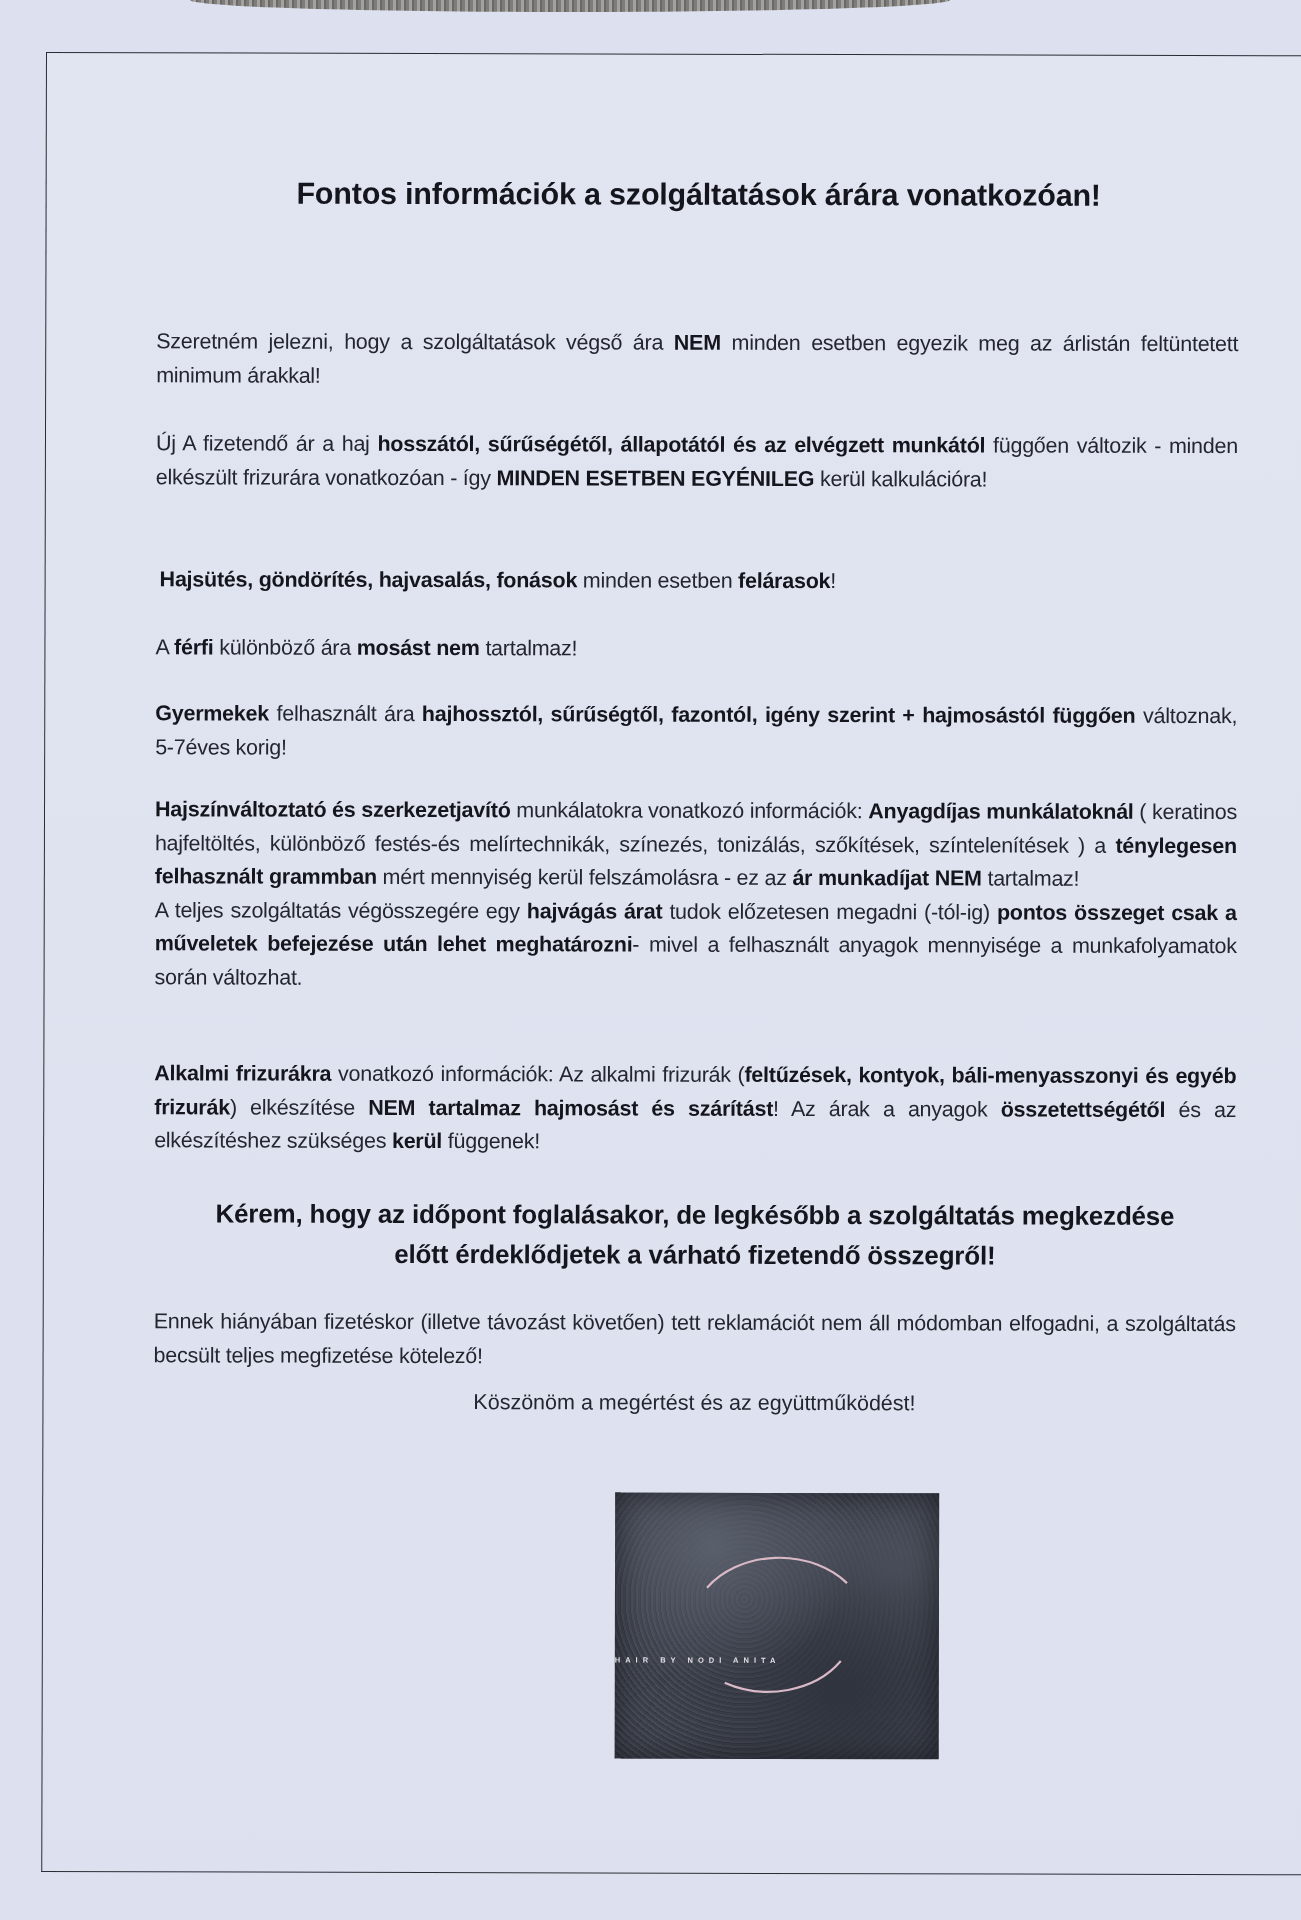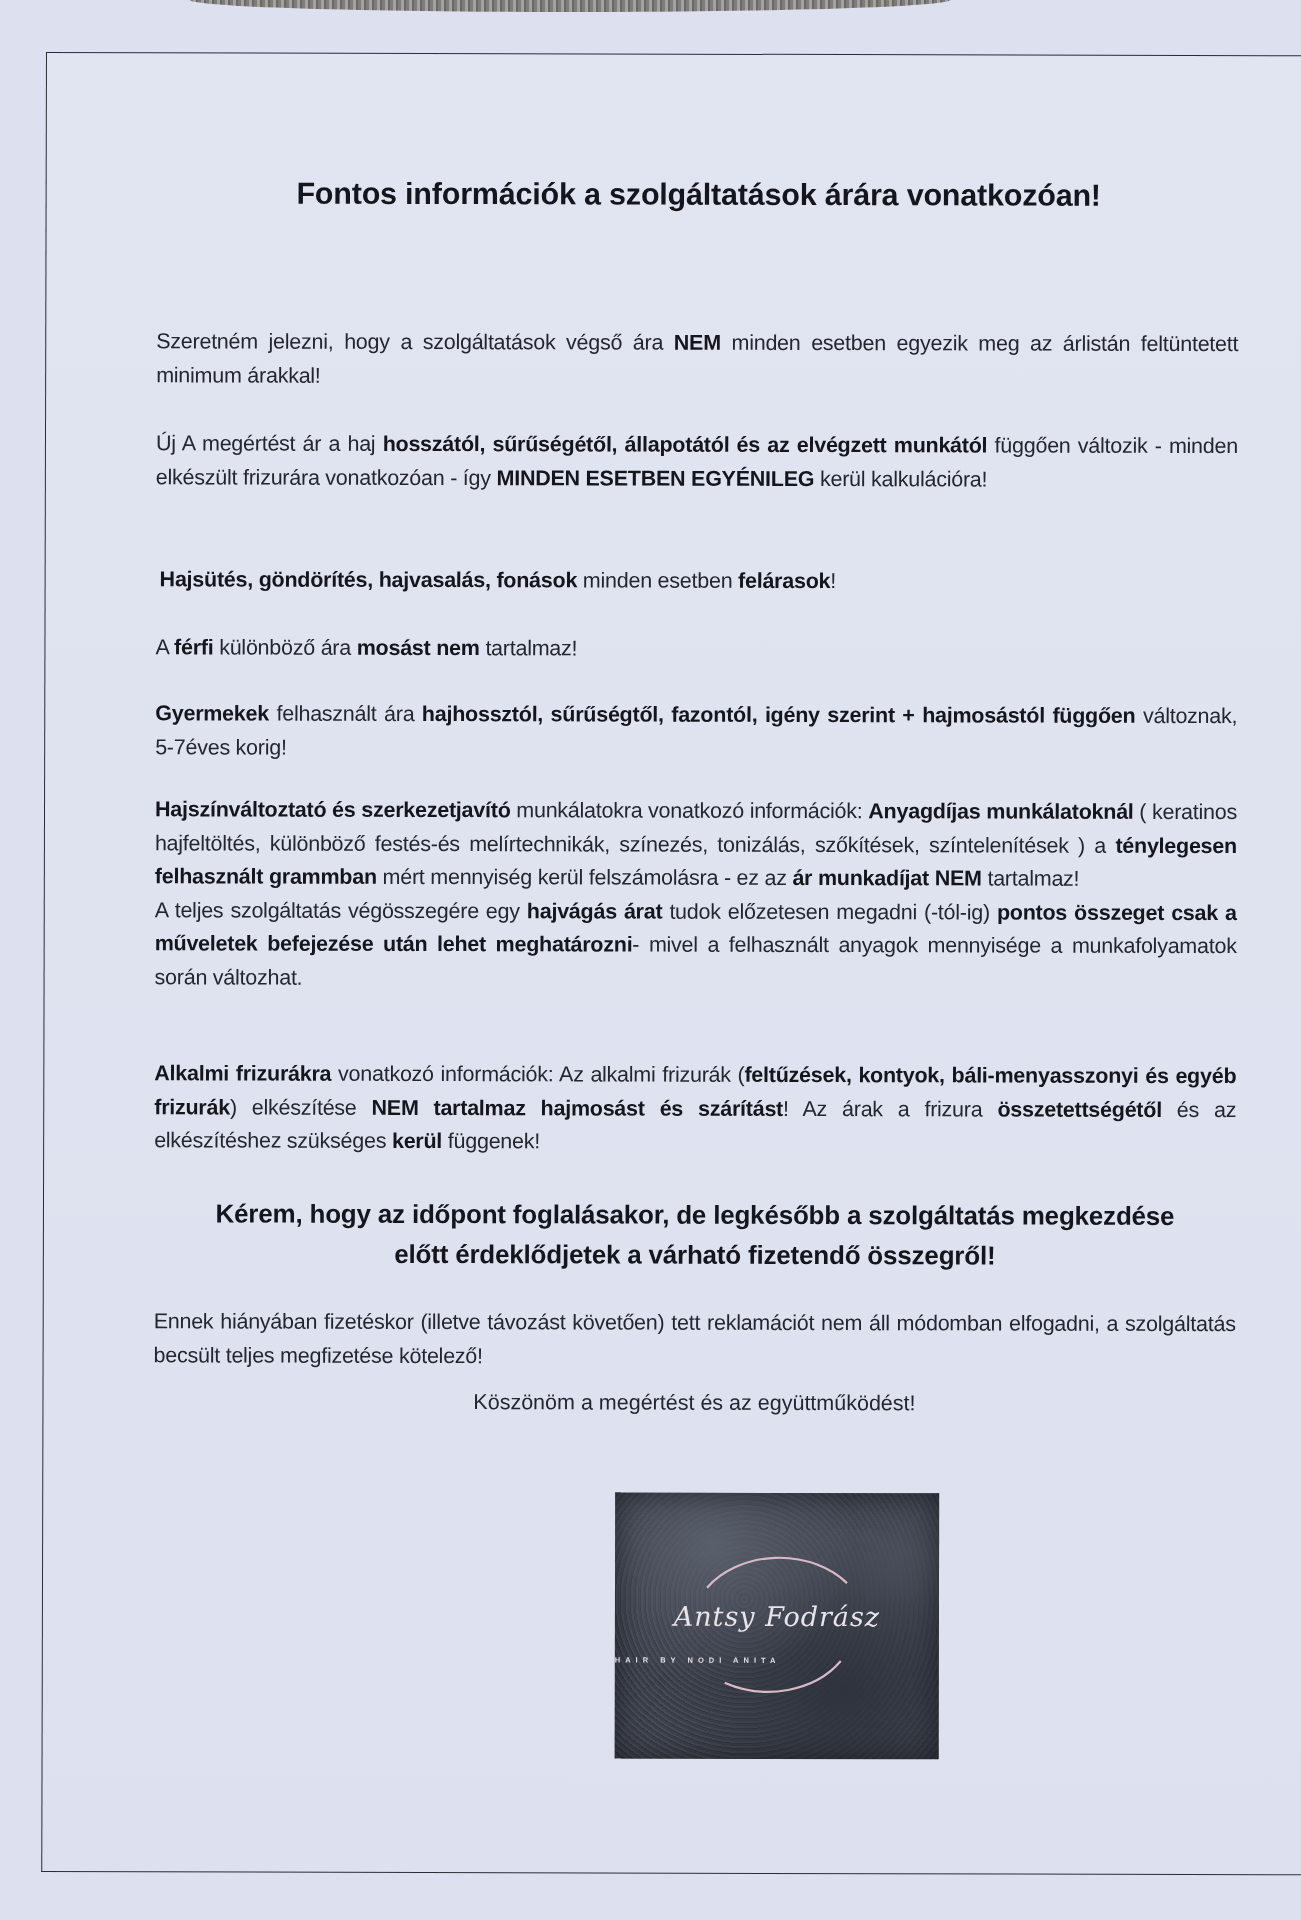--- a/index.html
+++ b/index.html
@@ -83,41 +83,40 @@
 </head>
 <body>
 
 <div class="clip-top"></div>
 
 <div class="sheet">
   <div class="content">
     <div class="title">Fontos információk a szolgáltatások árára vonatkozóan!</div>
 
     <div class="para p1"><span>Szeretném jelezni, hogy a szolgáltatások végső ára </span><b>NEM</b><span> minden esetben egyezik meg az árlistán feltüntetett minimum árakkal!</span></div>
-    <div class="para p2"><span>Új A megértést ár a haj </span><b>hosszától, sűrűségétől, állapotától és az elvégzett munkától</b><span> függően változik - minden elkészült frizurára vonatkozóan - így </span><b>MINDEN ESETBEN EGYÉNILEG</b><span> kerül kalkulációra!</span></div>
+    <div class="para p2"><span>Új A fizetendő ár a haj </span><b>hosszától, sűrűségétől, állapotától és az elvégzett munkától</b><span> függően változik - minden elkészült frizurára vonatkozóan - így </span><b>MINDEN ESETBEN EGYÉNILEG</b><span> kerül kalkulációra!</span></div>
     <div class="para p3"><b>Hajsütés, göndörítés, hajvasalás, fonások</b><span> minden esetben </span><b>felárasok</b><span>!</span></div>
     <div class="para p4"><span>A </span><b>férfi</b><span> különböző ára </span><b>mosást nem</b><span> tartalmaz!</span></div>
     <div class="para p5"><b>Gyermekek</b><span> felhasznált ára </span><b>hajhossztól, sűrűségtől, fazontól, igény szerint + hajmosástól függően</b><span> változnak, 5-7éves korig!</span></div>
     <div class="para p6">
       <span class="line"><b>Hajszínváltoztató és szerkezetjavító</b><span> munkálatokra vonatkozó információk: </span><b>Anyagdíjas munkálatoknál</b><span> ( keratinos hajfeltöltés, különböző festés-és melírtechnikák, színezés, tonizálás, szőkítések, színtelenítések ) a </span><b>ténylegesen felhasznált grammban</b><span> mért mennyiség kerül felszámolásra - ez az </span><b>ár munkadíjat NEM</b><span> tartalmaz!</span></span>
       <span class="line"><span>A teljes szolgáltatás végösszegére egy </span><b>hajvágás árat</b><span> tudok előzetesen megadni (-tól-ig) </span><b>pontos összeget csak a műveletek befejezése után lehet meghatározni</b><span>- mivel a felhasznált anyagok mennyisége a munkafolyamatok során változhat.</span></span>
     </div>
-    <div class="para p7"><b>Alkalmi frizurákra</b><span> vonatkozó információk: Az alkalmi frizurák (</span><b>feltűzések, kontyok, báli-menyasszonyi és egyéb frizurák</b><span>) elkészítése </span><b>NEM tartalmaz hajmosást és szárítást</b><span>! Az árak a frizura </span><b>összetettségétől</b><span> és az elkészítéshez szükséges </span><b>kerül</b><span> függenek!</span></div>
+    <div class="para p7"><b>Alkalmi frizurákra</b><span> vonatkozó információk: Az alkalmi frizurák (</span><b>feltűzések, kontyok, báli-menyasszonyi és egyéb frizurák</b><span>) elkészítése </span><b>NEM tartalmaz hajmosást és szárítást</b><span>! Az árak a anyagok </span><b>összetettségétől</b><span> és az elkészítéshez szükséges </span><b>kerül</b><span> függenek!</span></div>
 
     <div class="callout">
       <div>Kérem, hogy az időpont foglalásakor, de legkésőbb a szolgáltatás megkezdése</div>
       <div>előtt érdeklődjetek a várható fizetendő összegről!</div>
     </div>
 
     <div class="para p8"><span>Ennek hiányában fizetéskor (illetve távozást követően) tett reklamációt nem áll módomban elfogadni, a szolgáltatás becsült teljes megfizetése kötelező!</span></div>
 
     <div class="thanks">Köszönöm a megértést és az együttműködést!</div>
 
     <div class="logo">
       <svg width="324" height="266" viewBox="0 0 324 266">
         <path d="M 92 95 A 88 70 0 0 1 232 90" fill="none" stroke="#d9b9c6" stroke-width="2.2"></path>
         <path d="M 226 168 A 88 70 0 0 1 110 190" fill="none" stroke="#d9b9c6" stroke-width="2.2"></path>
       </svg>
-      <div class="logo-script">Antsy Fodrász</div>
       <div class="logo-sub">HAIR BY NODI ANITA</div>
     </div>
   </div>
 </div>
 
 </body></html>

